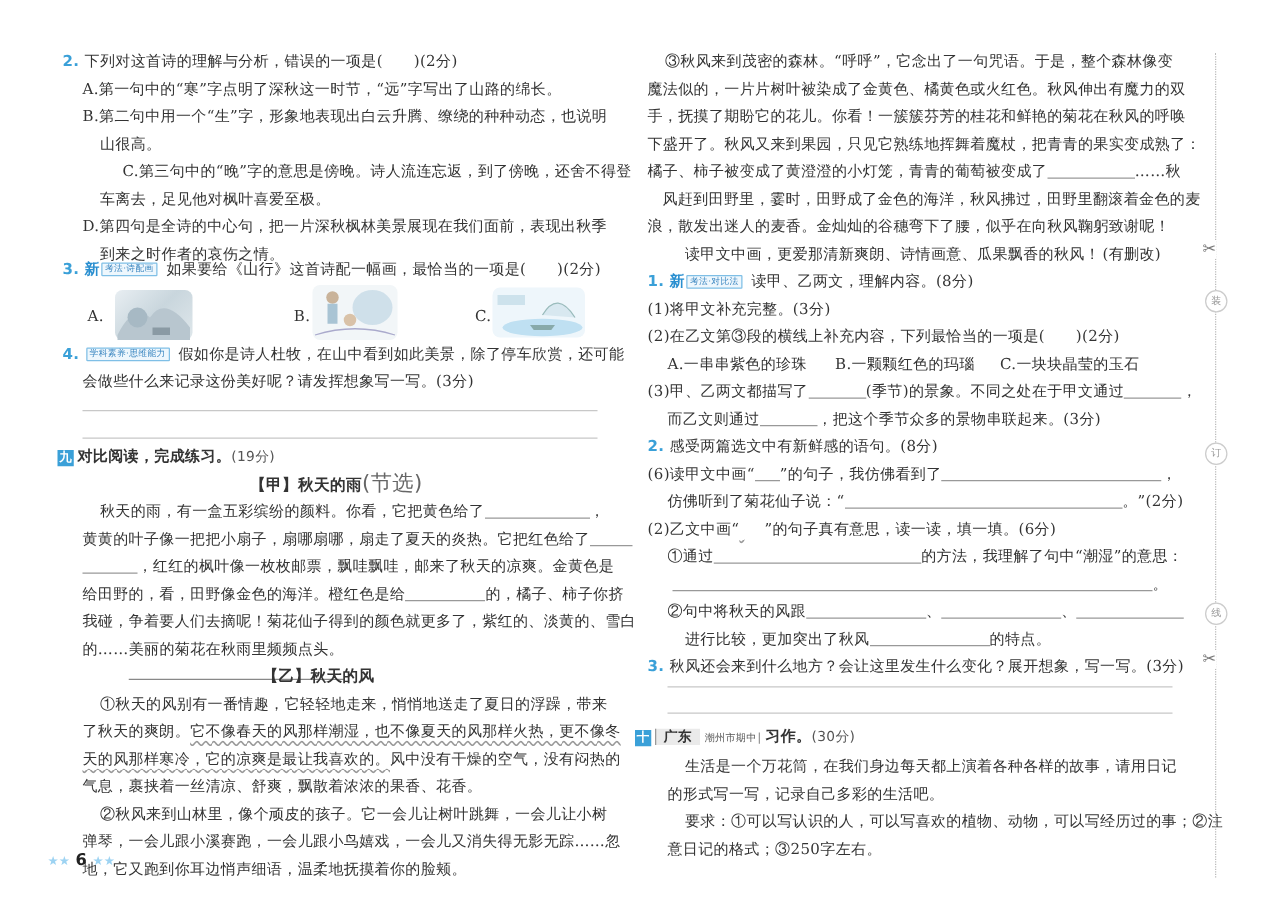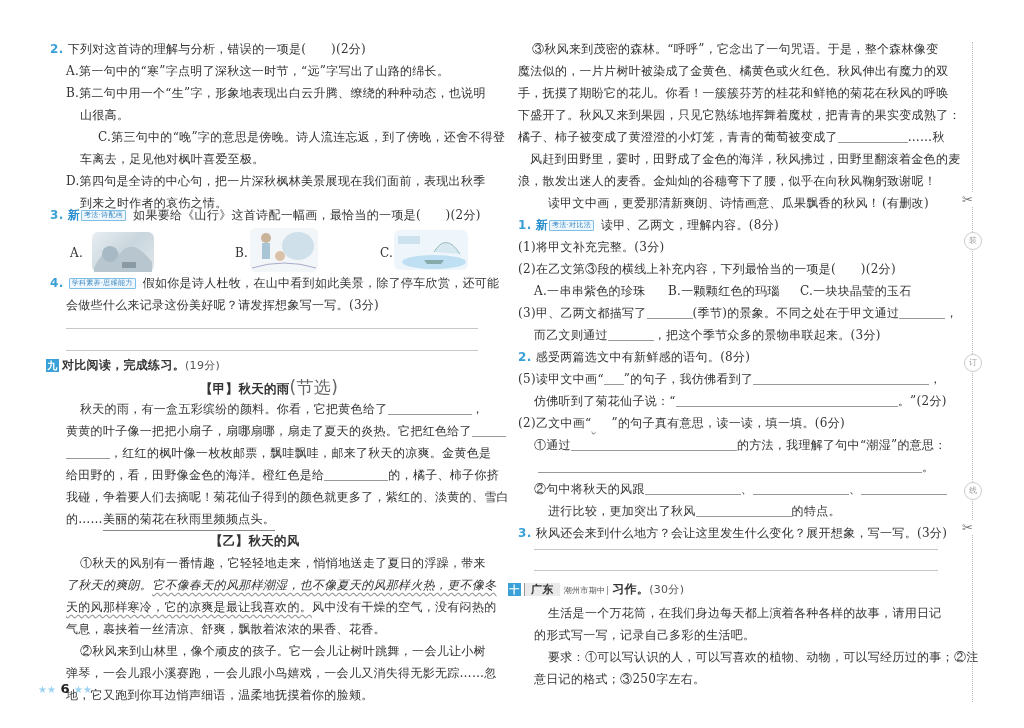--- a/index.html
+++ b/index.html
@@ -8,21 +8,21 @@
   .col { position:absolute; top:0; }
   .left { left:50px; width:428px; }
   .right { left:518px; width:420px; }
   .line { position:absolute; white-space:nowrap; font-size:12px; line-height:14px; letter-spacing:0.3px; }
   .qnum { color:#3aa0d8; font-family:"DejaVu Sans", sans-serif; font-weight:bold; }
   .xin { color:#2a8fd0; font-weight:bold; }
   .tag { display:inline-block; font-family:"DejaVu Sans", sans-serif; font-size:7px; line-height:9px;
          border:1px solid #7fbfe6; color:#3a86c0; background:#eef7fd; padding:0 2px; margin:0 3px 0 1px;
          vertical-align:2px; border-radius:1px; }
   .blank { display:inline-block; border-bottom:1px solid #999; vertical-align:-2px; height:12px; }
-  .ul-straight { border-bottom:1px solid #888; padding-bottom:4px; }
+  .ul-straight { border-bottom:1px solid #888; padding-bottom:17px; }
   .ul-wavy { text-decoration:underline wavy #999; text-underline-offset:3px; }
   .writeline { position:absolute; height:0; border-top:1px solid #c8c8c8; }
   .section-badge { display:inline-block; background:#3aa0d8; color:#fff; font-family:"DejaVu Sans", sans-serif;
          font-size:10px; font-weight:bold; width:13px; height:13px; line-height:13px; text-align:center; margin-right:3px; vertical-align:0; }
   .title-bold { font-family:"DejaVu Sans", sans-serif; font-weight:bold; }
   .score { font-family:"DejaVu Sans", sans-serif; font-size:11px; color:#555; }
   .subtitle { font-family:"DejaVu Sans", sans-serif; font-weight:bold; font-size:12.5px; }
   .subtitle small { font-weight:normal; font-size:17px; color:#666; }
   .pic { position:absolute; border-radius:6px; }
   .binding { position:absolute; left:972px; top:42px; height:660px; border-left:1px dotted #bbb; }
@@ -112,21 +112,21 @@
   <div class="line" style="top:468px;left:16px;">
     <span>给田野的，看，田野像金色的海洋。橙红色是给</span><span class="blank" style="width:64px"></span><span>的，橘子、柿子你挤</span>
   </div>
   <div class="line" style="top:490px;left:16px;">我碰，争着要人们去摘呢！菊花仙子得到的颜色就更多了，紫红的、淡黄的、雪白</div>
   <div class="line" style="top:512px;left:16px;">
     <span>的……</span><span class="ul-straight">美丽的菊花在秋雨里频频点头。</span>
   </div>
 
   <div class="line subtitle" style="top:534px;left:160px;">【乙】秋天的风</div>
   <div class="line" style="top:556px;left:30px;">①秋天的风别有一番情趣，它轻轻地走来，悄悄地送走了夏日的浮躁，带来</div>
-  <div class="line" style="top:578px;left:16px;font-style:italic;">
+  <div class="line" style="top:578px;left:16px;">
     <span>了秋天的爽朗。</span><span class="ul-wavy">它不像春天的风那样潮湿，也不像夏天的风那样火热，更不像冬</span>
   </div>
   <div class="line" style="top:600px;left:16px;">
     <span class="ul-wavy">天的风那样寒冷，它的凉爽是最让我喜欢的。</span><span>风中没有干燥的空气，没有闷热的</span>
   </div>
   <div class="line" style="top:622px;left:16px;">气息，裹挟着一丝清凉、舒爽，飘散着浓浓的果香、花香。</div>
   <div class="line" style="top:644px;left:30px;">②秋风来到山林里，像个顽皮的孩子。它一会儿让树叶跳舞，一会儿让小树</div>
   <div class="line" style="top:666px;left:16px;">弹琴，一会儿跟小溪赛跑，一会儿跟小鸟嬉戏，一会儿又消失得无影无踪……忽</div>
   <div class="line" style="top:688px;left:16px;">地，它又跑到你耳边悄声细语，温柔地抚摸着你的脸颊。</div>
 </div>
@@ -165,21 +165,21 @@
   </div>
   <div class="line" style="top:328px;left:16px;">
     <span>而乙文则通过</span><span class="blank" style="width:46px"></span><span>，把这个季节众多的景物串联起来。(3分)</span>
   </div>
 
   <div class="line" style="top:350px;left:0;">
     <span class="qnum">2.</span>
     <span>感受两篇选文中有新鲜感的语句。(8分)</span>
   </div>
   <div class="line" style="top:372px;left:0;">
-    <span>(5)读甲文中画“</span><span class="blank" style="width:20px"></span><span>”的句子，我仿佛看到了</span><span class="blank" style="width:176px"></span><span>，</span>
+    <span>(6)读甲文中画“</span><span class="blank" style="width:20px"></span><span>”的句子，我仿佛看到了</span><span class="blank" style="width:176px"></span><span>，</span>
   </div>
   <div class="line" style="top:394px;left:16px;">
     <span>仿佛听到了菊花仙子说：“</span><span class="blank" style="width:222px"></span><span>。”(2分)</span>
   </div>
   <div class="line" style="top:416px;left:0;">
     <span>(2)乙文中画“</span><span class="ul-wavy" style="display:inline-block;width:20px;">&nbsp;</span><span>”的句子真有意思，读一读，填一填。(6分)</span>
   </div>
   <div class="line" style="top:438px;left:16px;">
     <span>①通过</span><span class="blank" style="width:166px"></span><span>的方法，我理解了句中“潮湿”的意思：</span>
   </div>

